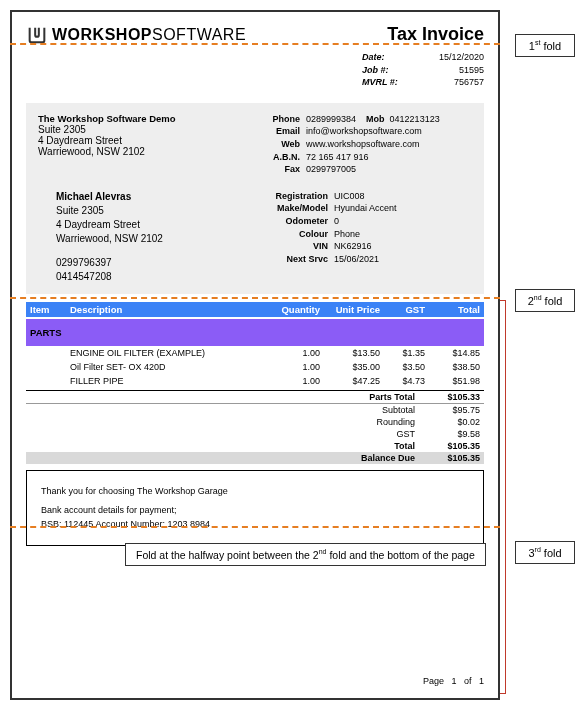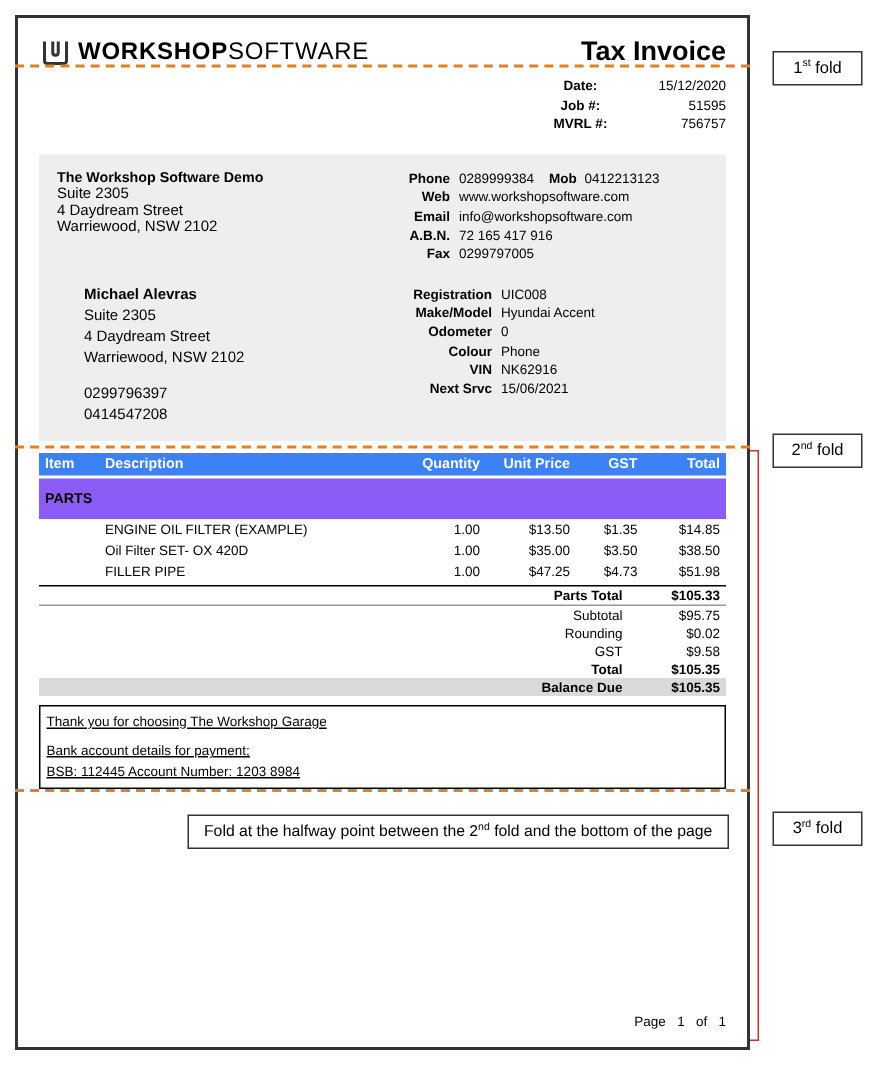--- a/index.html
+++ b/index.html
@@ -49,21 +49,21 @@
   }
   
   .header { display:flex; justify-content:space-between; align-items:flex-start; }
   .logo { display:flex; align-items:center; gap:4px; }
   .logo-icon { width:22px; height:22px; }
   .logo-text { font-size:16px; font-weight:400; letter-spacing:0.5px; font-family: Arial, sans-serif;}
   .logo-text .bold { font-weight:700; }
   .header-right { text-align:right; }
   .tax-title { font-size:18px; font-weight:700; margin-bottom:6px;}
   .meta-row { display:flex; justify-content:flex-end; gap:12px; font-size:9px; line-height:1.4;}
-  .meta-label { font-weight:700; width:50px; text-align:center;}
+  .meta-label { font-weight:700; width:50px; text-align:left;font-style:italic;}
   .meta-val { width:60px; text-align:right;}
   
   .info-block { background:#eee; margin-top:14px; padding:10px 12px; }
   .info-top { display:flex; gap:7px; }
   .info-left { flex:1; }
   .info-left .title { font-weight:700; font-size:9.5px;}
   .info-right { width:210px; }
   .contact-row { display:flex; gap:6px; font-size:9px; line-height:1.4;}
   .contact-lbl { font-weight:700; width:38px; text-align:right; }
   .contact-val { flex:1; }
@@ -85,21 +85,21 @@
   .parts-bar { background:#8b5cf6; padding:8px 4px; font-weight:700; font-size:9.5px; margin-top:2px;}
   .line-row { display:flex; font-size:9px; padding:2px 4px; border-bottom:0; }
   .totals { margin-top:2px; }
   .totals .trow { display:flex; justify-content:flex-end; padding:1px 4px; font-size:9px;}
   .totals .tlbl { text-align:right; padding-right:10px;}
   .totals .tval { width:55px; text-align:right;}
   .totals .bold { font-weight:700; }
   .totals-border-top { border-top:1px solid #000; }
   .totals-divider { border-top:1px solid #999; }
   .balance-bar { background:#d9d9d9; font-weight:700;}
-  .payment-box { border:1px solid #000; padding:4px; margin-top:6px; font-size:9px; line-height:1.5;text-decoration:underline;}
+  .payment-box { border:1px solid #000; padding:14px; margin-top:6px; font-size:9px; line-height:1.5;}
   .page-footer { position:absolute; bottom:12px; right:14px; font-size:9px;margin-top:12px;}
   .halfway-note {
     position:absolute;
     left:125px;
     top:543px;
     border:1px solid #333;
     padding:4px 10px;
     font-size:10.5px;
     background:#fff;
     z-index:6;
@@ -164,26 +164,26 @@
         <div>Suite 2305</div>
         <div>4 Daydream Street</div>
         <div>Warriewood, NSW 2102</div>
       </div>
       <div class="info-right">
         <div class="contact-row">
           <div class="contact-lbl">Phone</div>
           <div class="contact-val"><span>0289999384</span>&nbsp;&nbsp;&nbsp;&nbsp;<b>Mob</b>&nbsp;&nbsp;<span>0412213123</span></div>
         </div>
         <div class="contact-row">
+            <div class="contact-lbl">Email</div>
+            <div class="contact-val">info@workshopsoftware.com</div>
+          </div>
+        <div class="contact-row">
             <div class="contact-lbl">Web</div>
             <div class="contact-val">www.workshopsoftware.com</div>
-          </div>
-        <div class="contact-row">
-            <div class="contact-lbl">Email</div>
-            <div class="contact-val">info@workshopsoftware.com</div>
           </div>
         <div class="contact-row">
             <div class="contact-lbl">A.B.N.</div>
             <div class="contact-val">72 165 417 916</div>
           </div>
         <div class="contact-row">
             <div class="contact-lbl">Fax</div>
             <div class="contact-val">0299797005</div>
           </div>
       </div>

